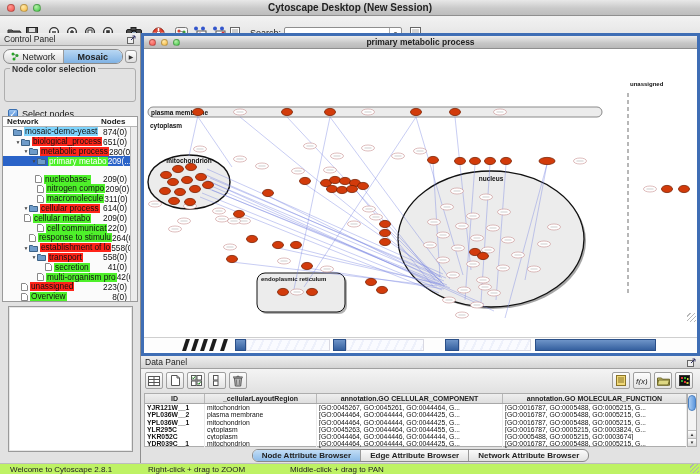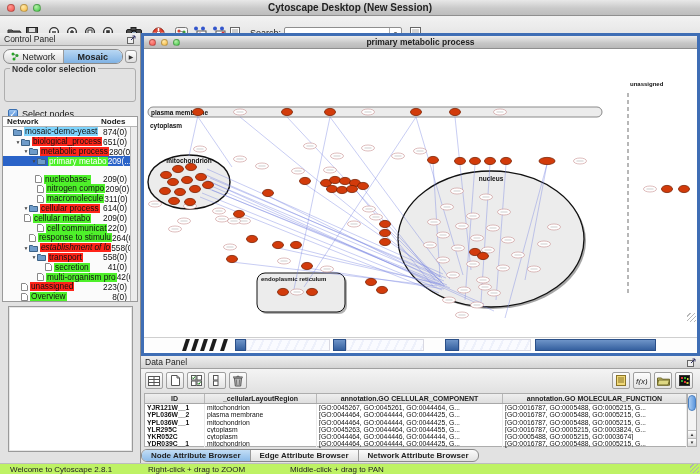--- a/index.html
+++ b/index.html
@@ -96,21 +96,21 @@
   .dtable { position:absolute; left:3px; right:12px; top:37px; height:54px; background:#fff; border:1px solid #adadad; }
   .dthead { display:flex; height:10px; background:linear-gradient(#efefef,#dedede); border-bottom:1px solid #a8a8a8; font-size:7px; font-weight:bold; color:#222; }
   .dthead div { border-right:1px solid #b8b8b8; text-align:center; line-height:10px; overflow:hidden; white-space:nowrap; }
   .dtrow { display:flex; height:7.3px; font-size:6.8px; line-height:7.3px; }
   .dtrow div { border-right:1px solid #ececec; padding-left:2px; overflow:hidden; white-space:nowrap; }
   .dtrow div:first-child { font-weight:bold; }
   .c0{width:60px;flex:none;} .c1{width:112px;flex:none;} .c2{width:186px;flex:none;} .c3{flex:1;}
   .dscroll { position:absolute; right:3px; top:37px; width:9px; height:54px; background:#f4f4f4; border:1px solid #adadad; border-left:none; }
   .dthumb { position:absolute; left:0; right:0; top:1px; height:16px; border-radius:4px; background:linear-gradient(90deg,#a9cdf4,#5d97dd); border:1px solid #4a7fc0; }
   .darrow { position:absolute; left:0; right:0; height:8px; font-size:4.5px; text-align:center; color:#333; line-height:8px; background:linear-gradient(#fff,#ddd); border-top:1px solid #bbb; }
-  .dp-tabs { position:absolute; left:0; right:0; top:93px; display:flex; }
+  .dp-tabs { position:absolute; left:0; right:0; top:93px; display:flex; justify-content:center; }
   .dp-tabgroup { display:flex; border:1px solid #8a8a8a; border-radius:6px; overflow:hidden; height:13px; background:linear-gradient(#fbfbfb,#e2e2e2); }
   .dp-tab { font-size:8px; font-weight:bold; color:#222; padding:0 9px; line-height:12px; border-right:1px solid #9a9a9a; }
   .dp-tab:last-child { border-right:none; }
   .dp-tab.sel { background:linear-gradient(#c2ddf5,#8cbbe9); }
 
   
   .statusbar { position:absolute; left:0; top:463px; width:700px; height:11px; background:#bef264; border-top:1px solid #bdbdbd;
     font-size:8px; color:#222; }
   .statusbar span { position:absolute; top:1px; }
   .sb0{ left:10px; } .sb1{ left:148px; } .sb2{ left:290px; }
@@ -377,21 +377,21 @@
             <path d="M0.5 0.5 h4 l2 2 v5 h-6 z" fill="#fff" stroke="#888"></path>
           </svg>
           <span class="lbl" style="background: rgb(78, 240, 42);">response to stimulu</span>
           <span class="cnt">264(0)</span>
         </div>
         <div class="trow" style="padding-left: 20px;">
           <span class="tri">▼</span>
           <svg width="9" height="8" viewBox="0 0 9 8">
             <path d="M0.5 1.5 h3 l0.8 1 h4.2 v5 h-8 z" fill="#6f9ccA" stroke="#3c6286"></path>
           </svg>
-          <span class="lbl" style="background: rgb(255, 36, 25); font-style: italic;">establishment of lo</span>
+          <span class="lbl" style="background: rgb(255, 36, 25);">establishment of lo</span>
           <span class="cnt">558(0)</span>
         </div>
         <div class="trow" style="padding-left: 28px;">
           <span class="tri">▼</span>
           <svg width="9" height="8" viewBox="0 0 9 8">
             <path d="M0.5 1.5 h3 l0.8 1 h4.2 v5 h-8 z" fill="#6f9ccA" stroke="#3c6286"></path>
           </svg>
           <span class="lbl" style="background: rgb(255, 36, 25);">transport</span>
           <span class="cnt">558(0)</span>
         </div>

